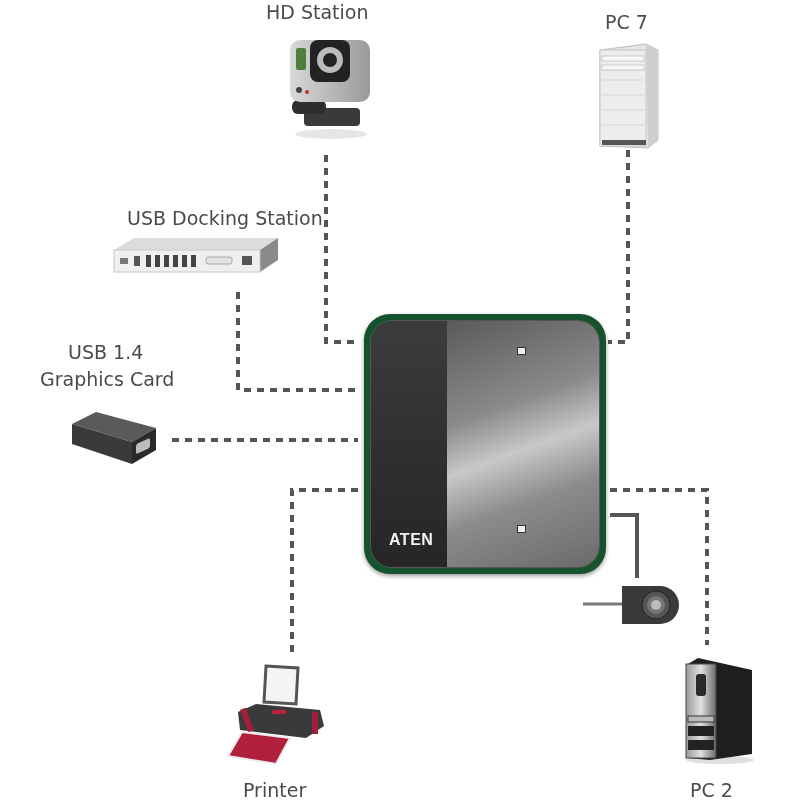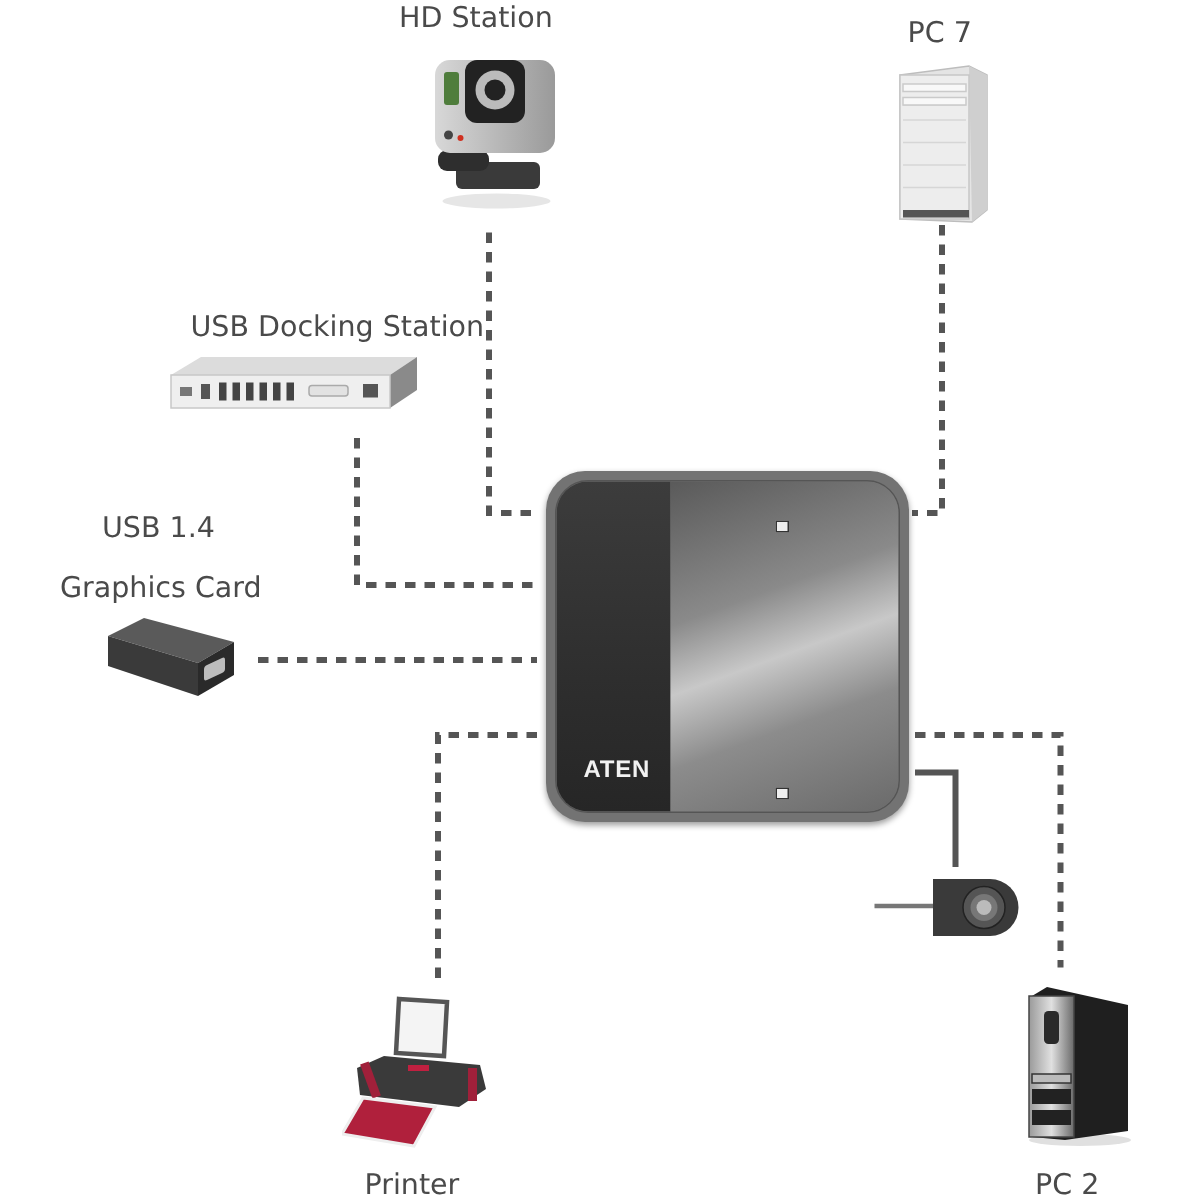--- a/index.html
+++ b/index.html
@@ -1,22 +1,22 @@
 <!DOCTYPE html>
 <html><head>
 <meta charset="utf-8">
 <style>
   html, body { margin:0; padding:0; background:#ffffff; }
   body { width:800px; height:800px; position:relative; overflow:hidden;
          font-family:"DejaVu Sans", sans-serif; color:#444; }
   .label { position:absolute; font-size:19px; color:#4a4a4a; white-space:nowrap; text-align:center; line-height:24px; }
   svg.wires { position:absolute; left:0; top:0; }
   .dev { position:absolute; }
-  .hub { position:absolute; left:364px; top:314px; width:242px; height:234px; border-radius:26px;
-         background:#737373; box-shadow:0 2px 4px rgba(0,0,0,.4); overflow:hidden; }
+  .hub { position:absolute; left:364px; top:314px; width:242px; height:260px; border-radius:26px;
+         background:#14532d; box-shadow:0 2px 4px rgba(0,0,0,.4); overflow:hidden; }
   .hub .inner { position:absolute; left:6px; top:6px; right:6px; bottom:6px; border-radius:22px; overflow:hidden;
          border:1px solid #555; }
   .hub .left { position:absolute; left:0; top:0; bottom:0; width:76px;
          background:linear-gradient(180deg,#3c3c3c,#2e2e2e 60%,#262626); }
   .hub .right { position:absolute; left:76px; top:0; bottom:0; right:0;
          background:linear-gradient(160deg,#5a5a5a 0%,#8a8a8a 35%,#c8c8c8 52%,#8c8c8c 70%,#6a6a6a 100%); }
   .hub .led { position:absolute; width:7px; height:6px; background:#eee; border:1px solid #333; font-size:5px; }
   .hub .logo { position:absolute; left:18px; bottom:18px; color:#f2f2f2; font-weight:bold; font-size:16px;
          font-family:"Liberation Sans", sans-serif; letter-spacing:0.5px; }
 </style>
@@ -40,21 +40,21 @@
   </g>
 
   <polyline points="610,515 637,515 637,578" fill="none" stroke="#555" stroke-width="4"></polyline>
   <line x1="583" y1="604" x2="622" y2="604" stroke="#777" stroke-width="3"></line>
 </svg>
 
 <div class="label" style="left:266px;top:0px;">HD Station</div>
 <div class="label" style="left:605px;top:10px;">PC 7</div>
 <div class="label" style="left:95px;top:206px;margin-left:32px;">USB Docking Station</div>
 <div class="label" style="left:68px;top:340px;">USB 1.4</div>
-<div class="label" style="left:40px;top:380px;">Graphics Card</div>
+<div class="label" style="left:40px;top:367px;">Graphics Card</div>
 <div class="label" style="left:243px;top:778px;">Printer</div>
 <div class="label" style="left:690px;top:778px;">PC 2</div>
 
 <svg class="dev" style="left:286px;top:36px;" width="90" height="104" viewBox="0 0 90 104">
   <defs>
       <linearGradient id="camg" x1="0" x2="1">
         <stop offset="0" stop-color="#d8d8d8"></stop>
         <stop offset="1" stop-color="#9a9a9a"></stop>
       </linearGradient>
     </defs>

